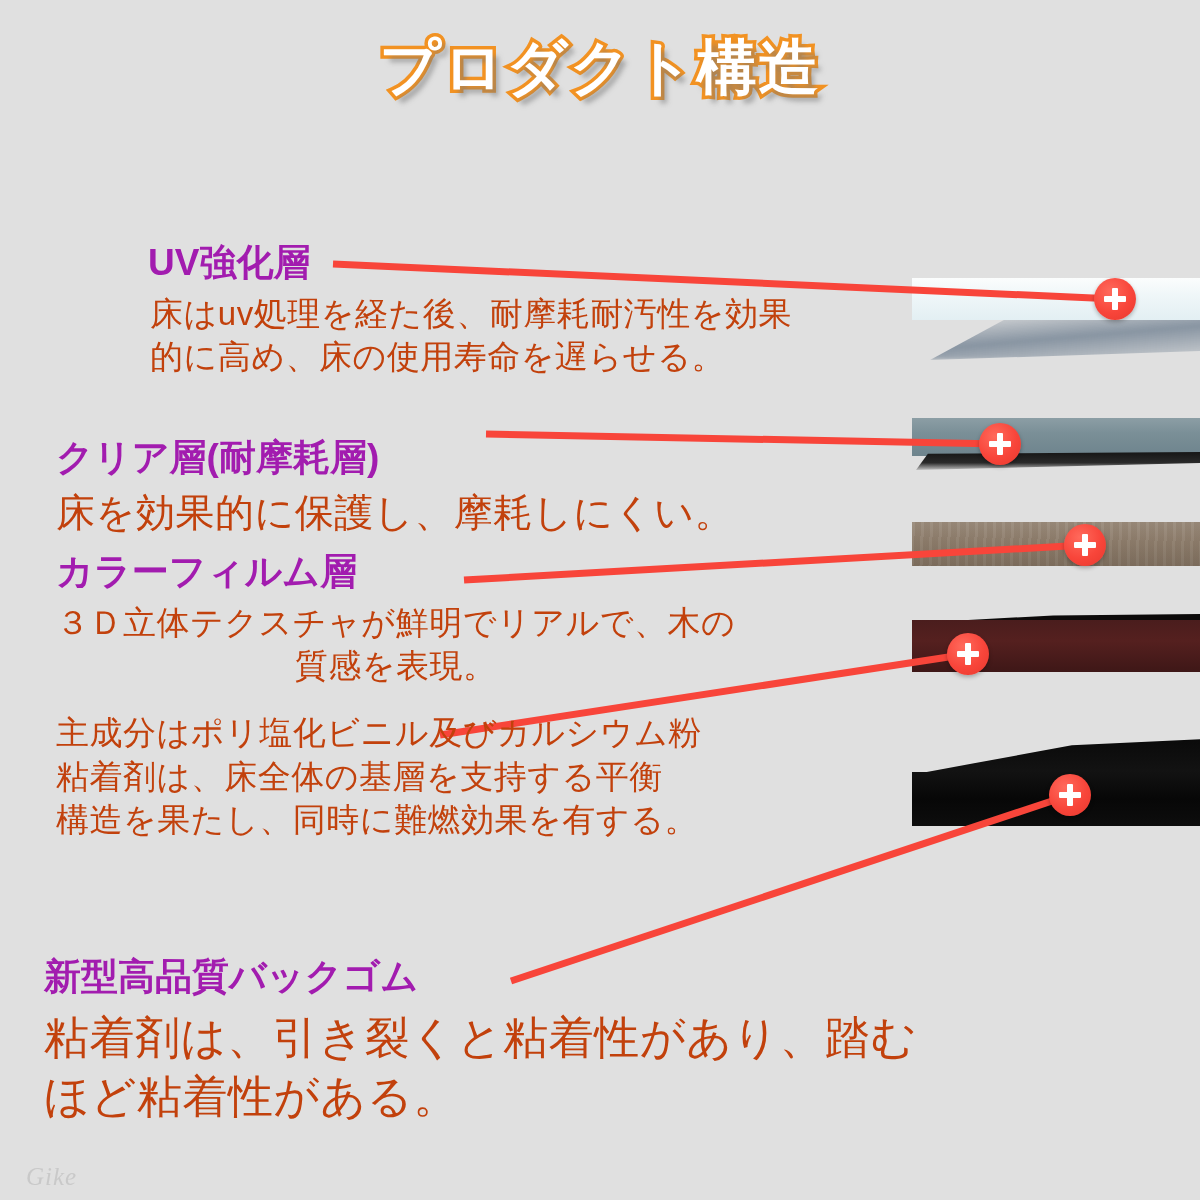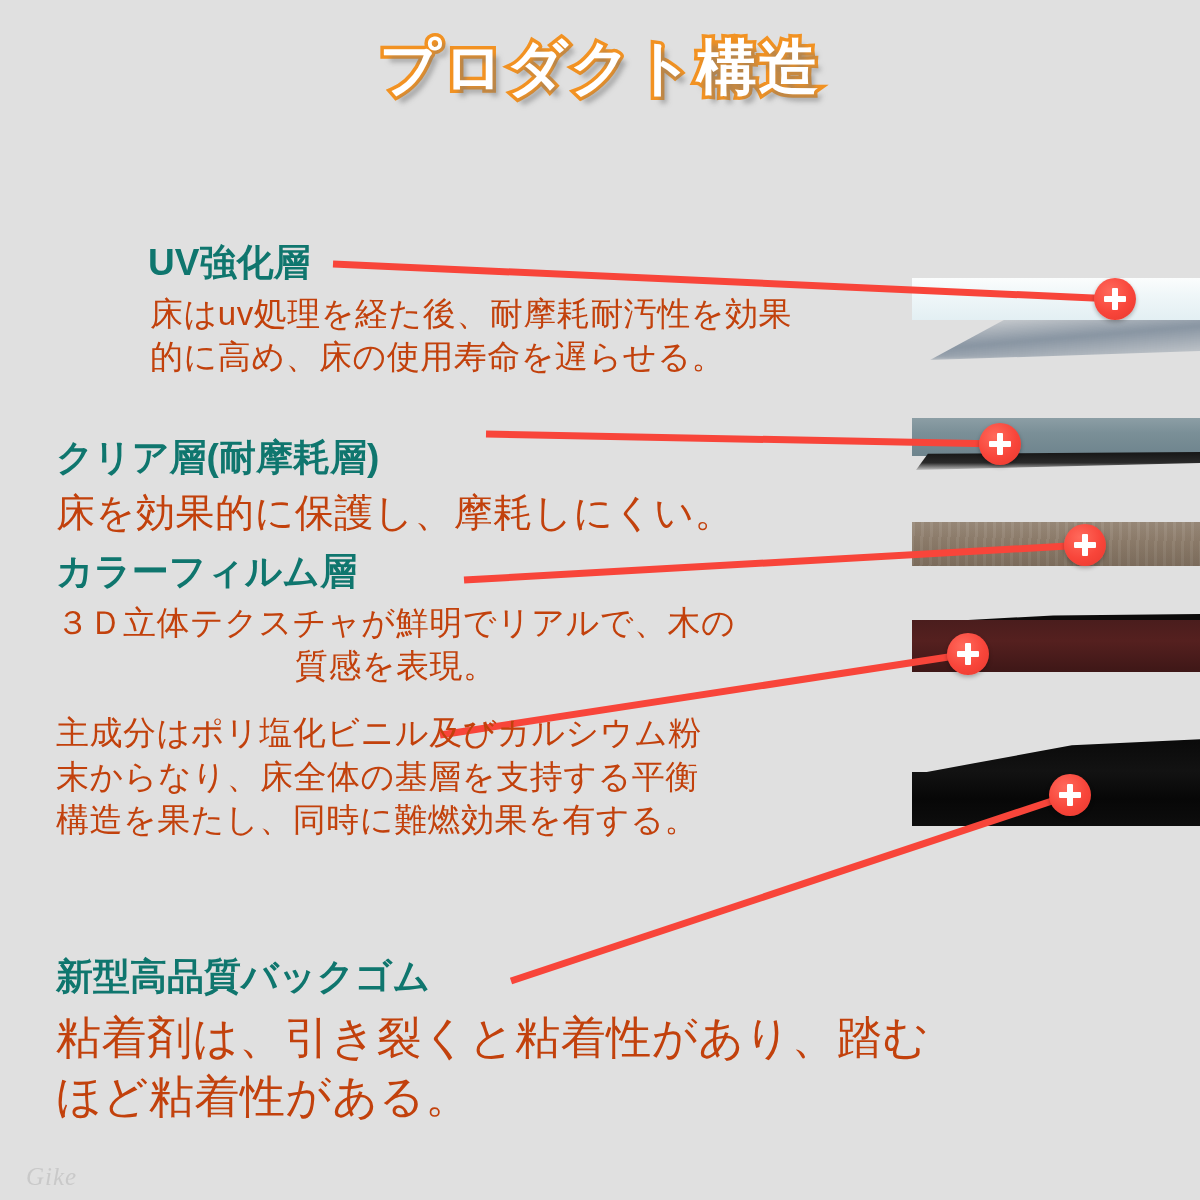--- a/index.html
+++ b/index.html
@@ -192,21 +192,21 @@
     height: 6px; width: 22px;
     margin-top: -3px;
   }
 
   
   .block {
     position: absolute;
   }
   .block-title {
     font-weight: bold;
-    color: #0f766e;
+    color: #a21caf;
     white-space: nowrap;
     line-height: 1.1;
   }
   .block-body {
     color: #c2410c;
     line-height: 1.32;
     white-space: pre-line;
     letter-spacing: 0.5px;
   }
 
@@ -219,21 +219,21 @@
   #block-clear .block-body { font-size: 39px; margin-top: 8px; }
 
   #block-film     { left: 56px;  top: 552px; }
   #block-film .block-title { font-size: 37px; }
   #block-film .block-body { font-size: 33px; margin-top: 8px; text-align: center; }
 
   #block-pvc      { left: 56px;  top: 703px; }
   #block-pvc .block-title { font-size: 37px; letter-spacing: 1px; }
   #block-pvc .block-body { font-size: 33px; margin-top: 8px; }
 
-  #block-rubber   { left: 56px;  top: 957px; }
+  #block-rubber   { left: 44px;  top: 957px; }
   #block-rubber .block-title { font-size: 37px; }
   #block-rubber .block-body { font-size: 45px; margin-top: 10px; }
 
   
   #watermark {
     position: absolute;
     left: 26px;
     top: 1163px;
     font-family: "Liberation Serif", "DejaVu Serif", serif;
     font-style: italic;
@@ -302,21 +302,21 @@
   </div>
 
   <div class="block" id="block-film">
     <div class="block-title">カラーフィルム層</div>
     <div class="block-body">３Ｄ立体テクスチャが鮮明でリアルで、木の
 質感を表現。</div>
   </div>
 
   <div class="block" id="block-pvc">
     <div class="block-body">主成分はポリ塩化ビニル及びカルシウム粉
-末からなり、床全体の基層を支持する平衡
+粘着剤は、床全体の基層を支持する平衡
 構造を果たし、同時に難燃効果を有する。</div>
   </div>
 
   <div class="block" id="block-rubber">
     <div class="block-title">新型高品質バックゴム</div>
     <div class="block-body">粘着剤は、引き裂くと粘着性があり、踏む
 ほど粘着性がある。</div>
   </div>
 
   <div id="watermark">Gike</div>

